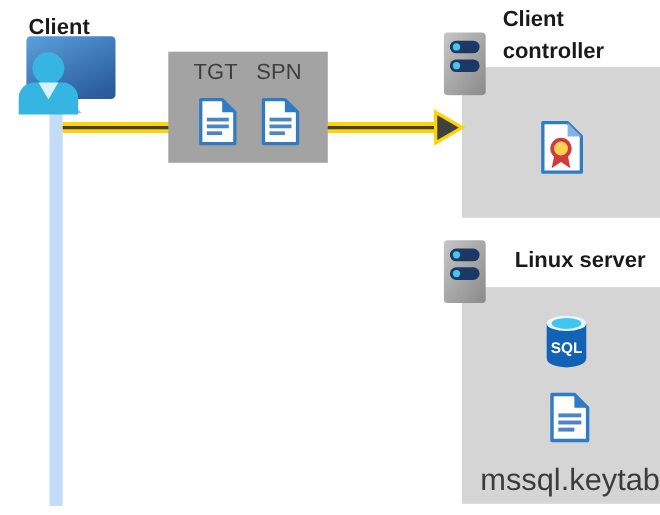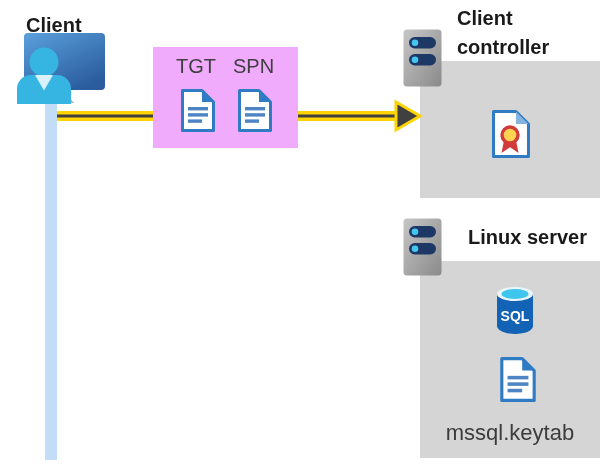--- a/index.html
+++ b/index.html
@@ -2,23 +2,23 @@
 <html><head>
 <meta charset="utf-8">
 <style>
   html,body{margin:0;padding:0;background:#fff;}
   #canvas{position:relative;width:600px;height:468px;background:#fff;overflow:hidden;
           font-family:"Liberation Sans",sans-serif;}
   .abs{position:absolute;}
   .title{font-weight:bold;font-size:20px;color:#1a1a1a;}
   .cred-label{font-size:20px;color:#3f3f3f;}
   .box-gray{background:#d5d5d5;}
-  .box-yellow{background:#f0abfc;}
+  .box-yellow{background:#a3a3a3;}
   .blue-line{background:#c3dcf8;}
-  .keytab{font-size:22px;color:#3c3c3c;text-align:center;}
+  .keytab{font-size:28px;color:#3c3c3c;text-align:right;}
   svg{display:block;}
 </style>
 </head>
 <body>
 
 <svg width="0" height="0" style="position:absolute" aria-hidden="true">
   <defs>
     <linearGradient id="g-mon" x1="0" y1="0" x2="0.7" y2="1">
       <stop offset="0" stop-color="#5ba0dc"></stop>
         <stop offset="1" stop-color="#2a5c9e"></stop>

